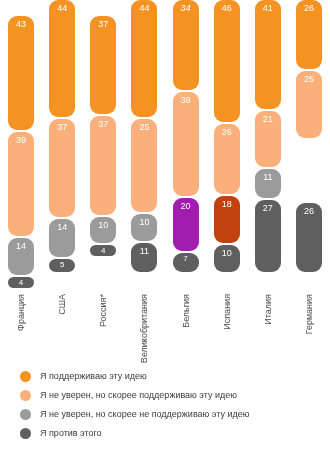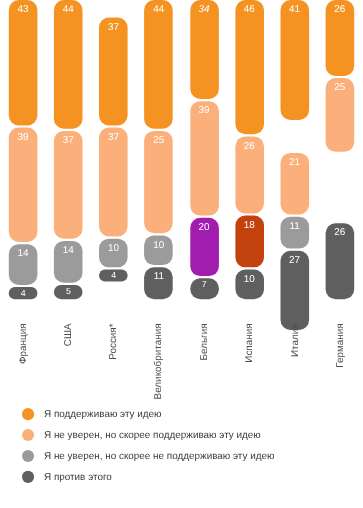--- a/index.html
+++ b/index.html
@@ -101,21 +101,21 @@
     white-space:nowrap;
     font-family:"Liberation Sans","DejaVu Sans",sans-serif;
   }
 </style>
 </head>
 <body>
 
 <div id="chart-root">
 
   <div id="plot">
-      <div class="bar-col" style="padding-top: 0px;">
+      <div class="bar-col" style="padding-top: 16px;">
         <div class="bar-stack">
           <div class="seg" style="background: rgb(245, 147, 34); height: 114.38px;">
             <span class="val">43</span>
           </div>
           <div class="seg" style="background: rgb(251, 176, 123); height: 103.74px;">
             <span class="val">39</span>
           </div>
           <div class="seg" style="background: rgb(155, 155, 155); height: 37.24px;">
             <span class="val">14</span>
           </div>
@@ -202,21 +202,21 @@
           <div class="seg" style="background: rgb(95, 95, 95); height: 26.6px;">
             <span class="val">10</span>
           </div>
         </div>
       </div>
       <div class="bar-col" style="padding-top: 0px;">
         <div class="bar-stack">
           <div class="seg" style="background: rgb(245, 147, 34); height: 109.06px;">
             <span class="val">41</span>
           </div>
-          <div class="seg" style="background: rgb(251, 176, 123); height: 55.86px; margin-top: 28px;">
+          <div class="seg" style="background: rgb(251, 176, 123); height: 55.86px;">
             <span class="val">21</span>
           </div>
           <div class="seg" style="background: rgb(155, 155, 155); height: 29.26px;">
             <span class="val">11</span>
           </div>
           <div class="seg" style="background: rgb(95, 95, 95); height: 71.82px;">
             <span class="val">27</span>
           </div>
         </div>
       </div>

